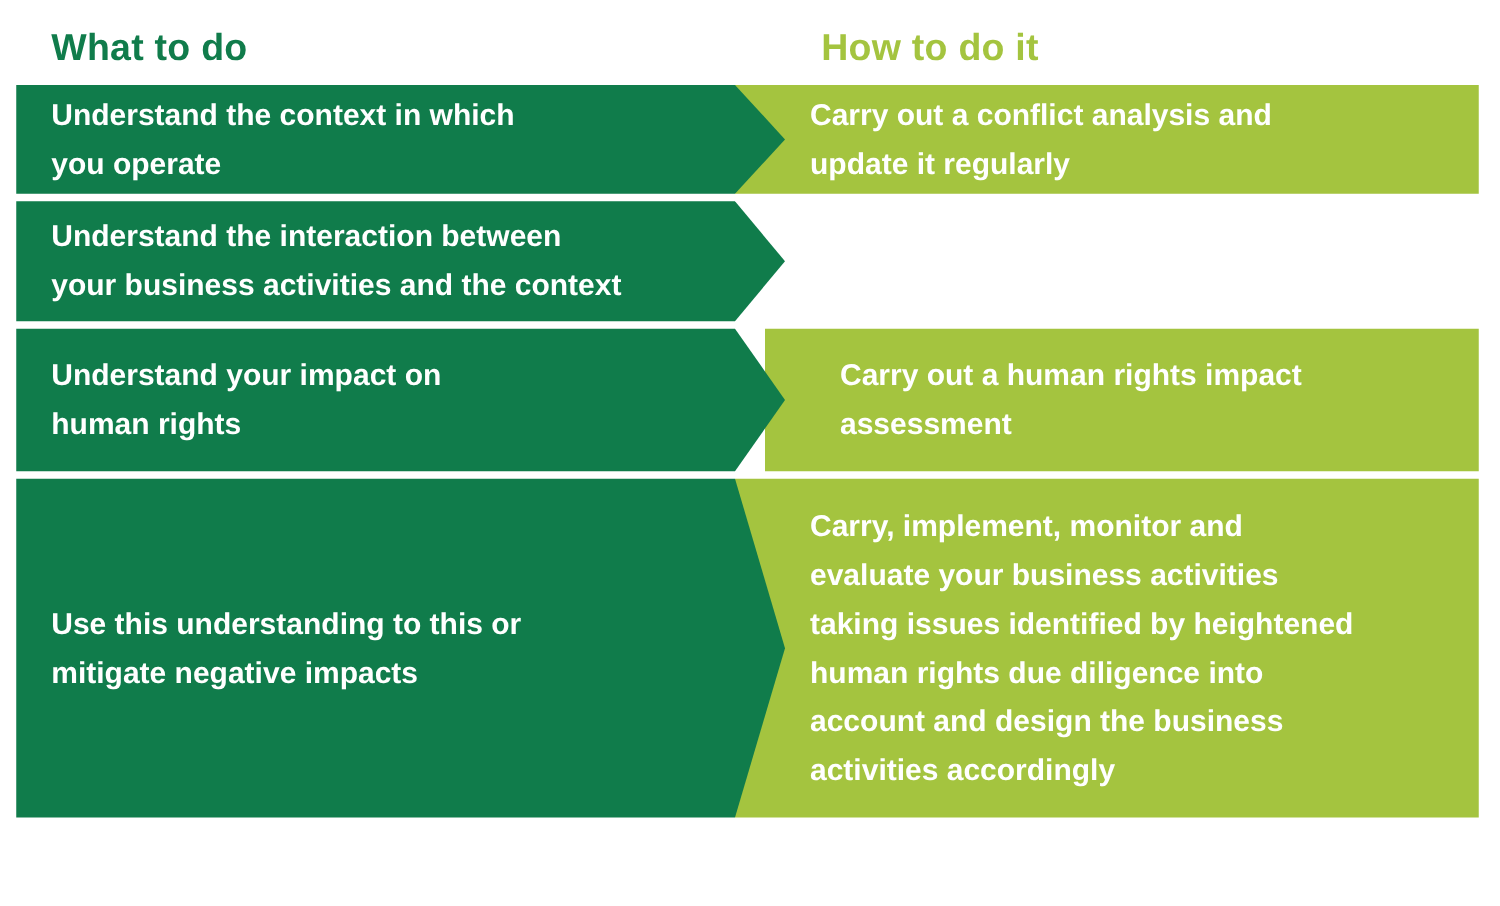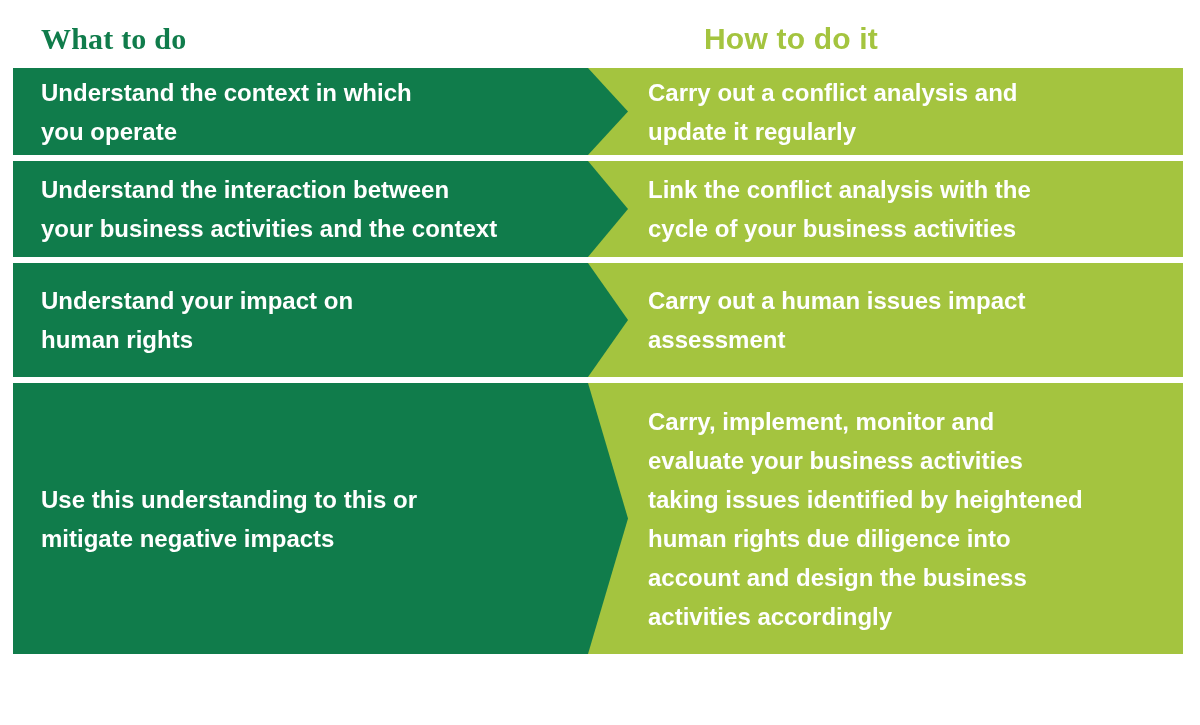--- a/index.html
+++ b/index.html
@@ -18,42 +18,41 @@
     overflow:hidden;
   }
   .header{
     display:flex;
     height:68px;
     align-items:flex-end;
   }
   .header-cell-left{
     width:575px;
     padding:0 0 12px 28px;
-    font-family:Liberation Serif, serif;
   }
   .header-cell-right{
     flex:1;
     padding:0 0 12px 69px;
   }
   .header-title{
     font-size:30px;
     font-weight:bold;
     letter-spacing:.2px;
   }
   .header-title.what{color:var(--dark-green);}
-  .header-title.how{color:var(--light-green);margin-left:47px;}
+  .header-title.how{color:var(--light-green);}
   .row{
     display:flex;
     position:relative;
     margin-bottom:6px;
   }
   .row:last-child{margin-bottom:0;}
   .row-1{height:87px;}
   .row-2{height:96px;}
-  .row-3{height:114px;}
+  .row-3{height:114px;gap:24px;}
   .row-4{height:271px;}
   .cell{
     display:flex;
     align-items:center;
   }
   .cell-what{
     width:575px;
     background:var(--dark-green);
     padding:8px 30px 8px 28px;
   }
@@ -104,34 +103,30 @@
 update it regularly</span>
     </div>
     <div class="arrow"></div>
   </div>
 
   <div class="row row-2">
     <div class="cell cell-what">
       <span class="cell-text">Understand the interaction between
 your business activities and the context</span>
     </div>
-    <div class="cell cell-how">
-      <span class="cell-text">Link the conflict analysis with the
-cycle of your business activities</span>
-    </div>
     <div class="arrow"></div>
   </div>
 
   <div class="row row-3">
     <div class="cell cell-what">
       <span class="cell-text">Understand your impact on
 human rights</span>
     </div>
     <div class="cell cell-how">
-      <span class="cell-text">Carry out a human issues impact
+      <span class="cell-text">Carry out a human rights impact
 assessment</span>
     </div>
     <div class="arrow"></div>
   </div>
 
   <div class="row row-4">
     <div class="cell cell-what">
       <span class="cell-text">Use this understanding to this or
 mitigate negative impacts</span>
     </div>

